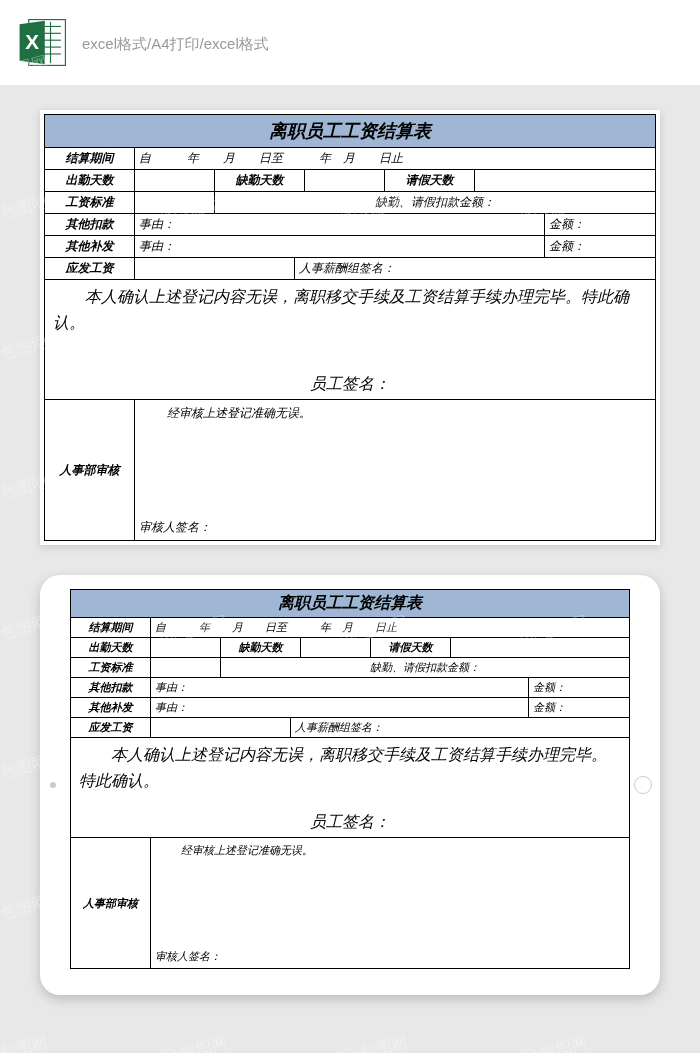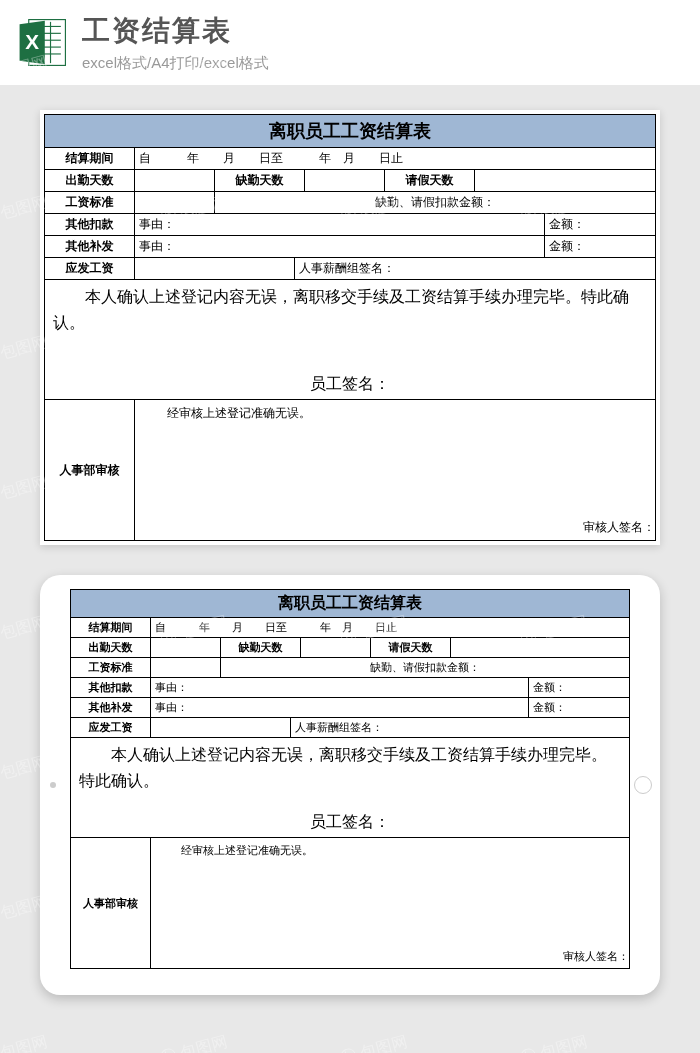--- a/index.html
+++ b/index.html
@@ -56,20 +56,21 @@
   .preview {
     background: #fff;
     margin: 25px auto;
     width: 620px;
     padding: 4px;
     box-shadow: 0 2px 8px rgba(0,0,0,0.15);
   }
   .sheet {
     border: 1.5px solid #000;
     font-size: 12px;
+    font-style: italic;
   }
   .sheet-title {
     background: #9fb7d4;
     text-align: center;
     font-size: 18px;
     font-weight: bold;
     padding: 4px 0;
     border-bottom: 1px solid #000;
     font-family: "SimSun","宋体",serif;
   }
@@ -118,22 +119,22 @@
   }
   .audit-content {
     flex: 1;
     padding: 4px 8px;
     position: relative;
   }
   .audit-text { text-indent: 2em; line-height: 1.6; }
   .audit-sign {
     position: absolute;
     bottom: 4px;
-    left: 12px; right: 0;
-    text-align: right;
+    left: 4px; right: 0;
+    text-align: left;
   }
 
   
   .tablet {
     width: 620px;
     height: 420px;
     background: #fff;
     border-radius: 20px;
     margin: 30px auto 0;
     padding: 14px 30px 14px 30px;
@@ -180,21 +181,20 @@
     <line x1="22" y1="10" x2="40" y2="10" stroke="#1e6f42" stroke-width="1"></line>
     <line x1="22" y1="16" x2="40" y2="16" stroke="#1e6f42" stroke-width="1"></line>
     <line x1="22" y1="22" x2="40" y2="22" stroke="#1e6f42" stroke-width="1"></line>
     <line x1="22" y1="28" x2="40" y2="28" stroke="#1e6f42" stroke-width="1"></line>
     <line x1="22" y1="34" x2="40" y2="34" stroke="#1e6f42" stroke-width="1"></line>
     <line x1="31" y1="6" x2="31" y2="42" stroke="#1e6f42" stroke-width="1"></line>
     <polygon points="4,8 26,5 26,43 4,40" fill="#1e6f42"></polygon>
     <text x="15" y="30" fill="#fff" font-size="18" font-family="Arial" font-weight="bold" text-anchor="middle">X</text>
   </svg>
   <div class="header-text">
-    <div class="header-title">工资结算表</div>
     <div class="header-sub">excel格式/A4打印/excel格式</div>
   </div>
 </div>
 
 <div class="preview">
   <div class="sheet">
     <div class="sheet-title">离职员工工资结算表</div>
 
     <div class="row">
       <div class="cell label" style="width:90px">结算期间</div>

